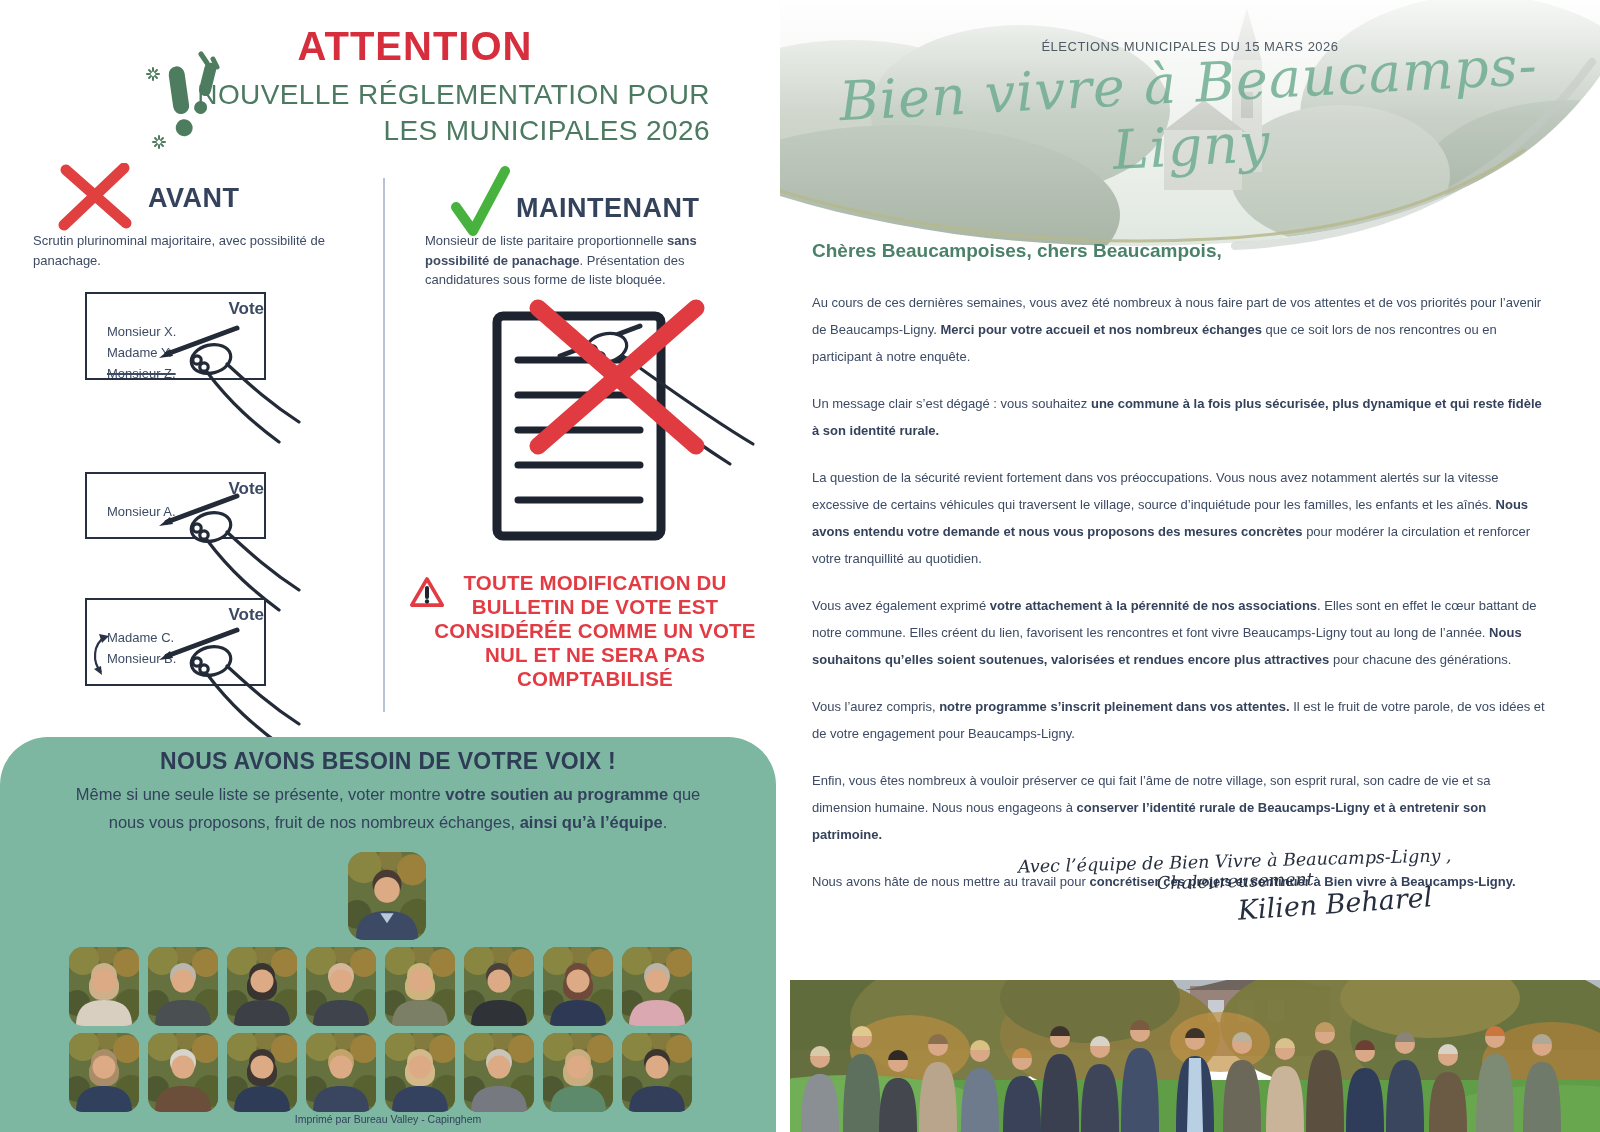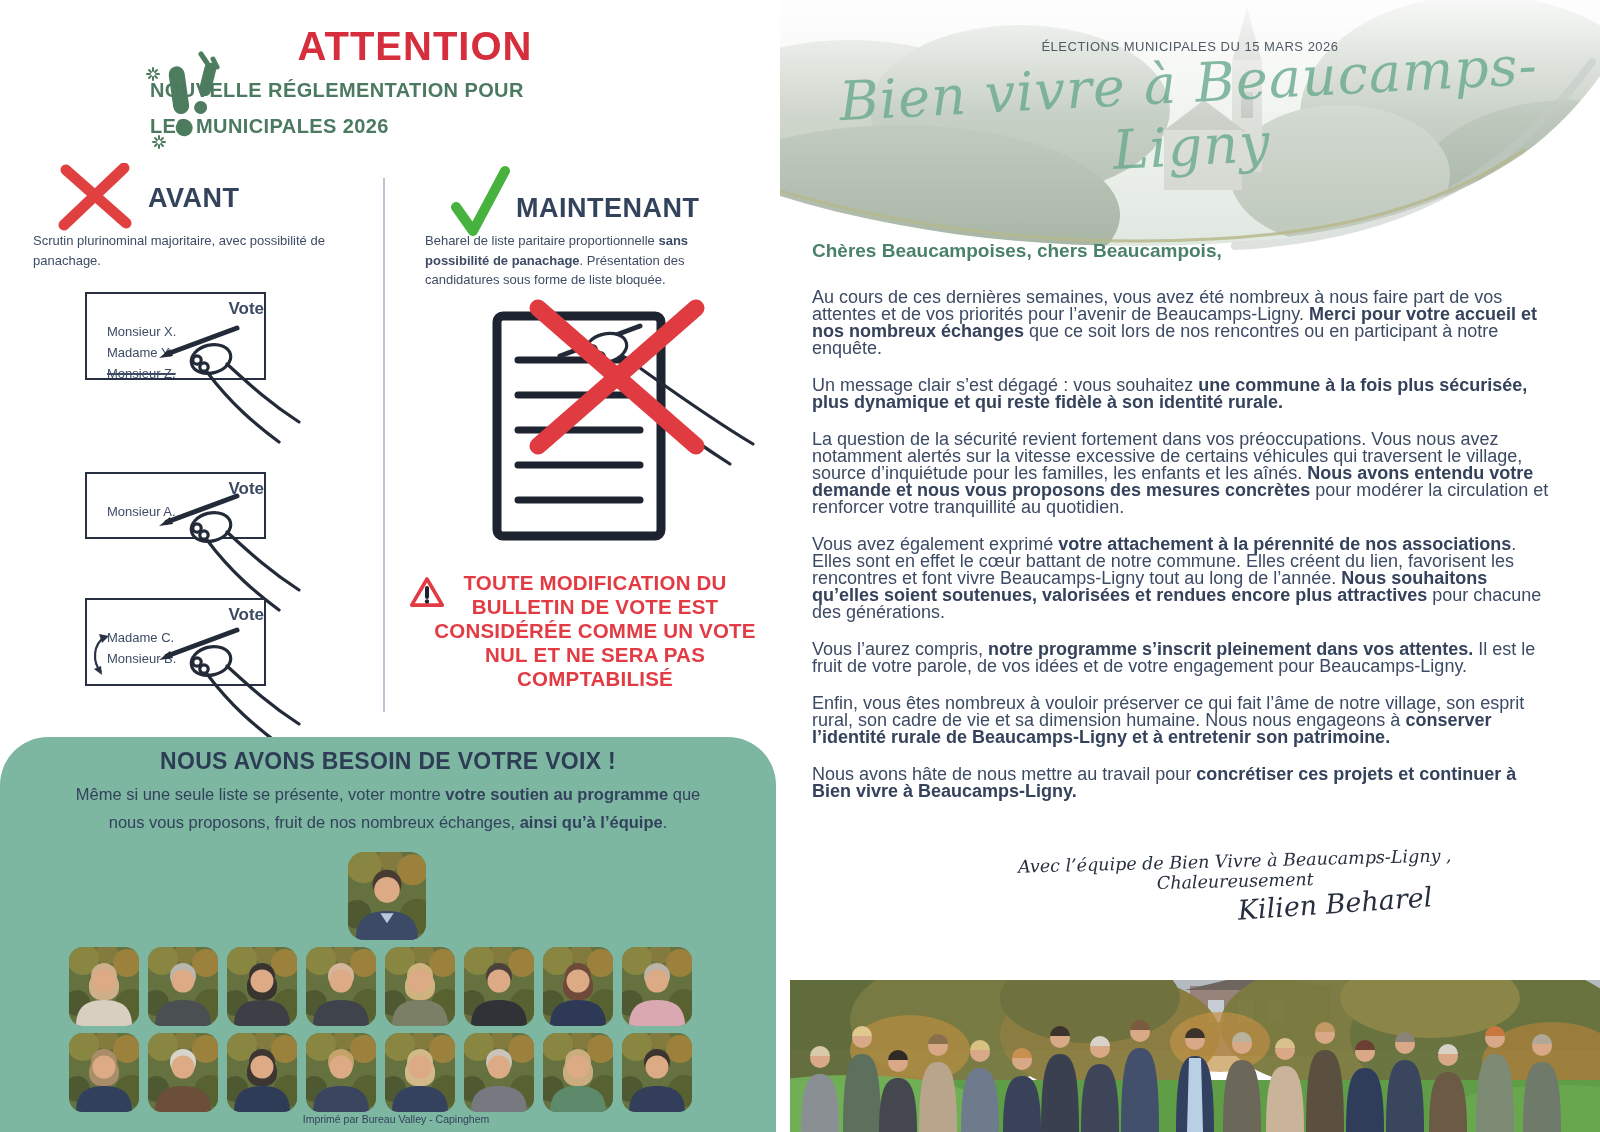--- a/index.html
+++ b/index.html
@@ -3,21 +3,21 @@
 <meta charset="utf-8">
 <style>
   html,body{margin:0;padding:0;background:#fff;}
   .stage{position:relative;width:1600px;height:1132px;overflow:hidden;background:#fff;
          font-family:"Liberation Sans",sans-serif;color:var(--body_navy,#3d4b64);}
   .abs{position:absolute;}
   b{font-weight:700;}
   
   .attention-title{left:130px;top:24px;width:570px;text-align:center;font-size:40px;font-weight:800;
     color:var(--red);letter-spacing:1px;}
-  .attention-sub{left:150px;width:560px;text-align:left;font-size:20px;font-weight:700;
+  .attention-sub{left:150px;width:560px;text-align:right;font-size:28px;font-weight:400;
     color:var(--green_heading);letter-spacing:.4px;}
   .sub1{top:79px;} .sub2{top:115px;}
   .excl-icon{left:143px;top:50px;width:82px;height:100px;}
   .cross-icon{left:56px;top:163px;width:80px;height:68px;}
   .check-icon{left:450px;top:165px;width:62px;height:74px;}
   .col-label{font-size:27px;font-weight:800;color:var(--navy);letter-spacing:.5px;}
   .avant-label{left:148px;top:183px;}
   .maintenant-label{left:516px;top:193px;}
   .col-desc{font-size:13px;line-height:1.5;color:var(--body_navy);}
   .avant-desc{left:33px;top:231px;width:325px;}
@@ -37,33 +37,33 @@
   .voix-panel{left:0;top:737px;width:776px;height:395px;background:var(--panel_green);
     border-radius:48px 48px 0 0;}
   .voix-title{left:0;top:748px;width:776px;text-align:center;font-size:23px;font-weight:800;
     color:#2e3d55;letter-spacing:.3px;}
   .voix-body{left:58px;top:780px;width:660px;text-align:center;font-size:16.5px;line-height:1.72;
     color:#33425c;}
   .leader-card{left:348px;top:852px;width:78px;height:88px;border-radius:16px;overflow:hidden;}
   .team-grid{left:69px;top:947px;width:630px;display:flex;flex-wrap:wrap;column-gap:9px;row-gap:7px;}
   .member-card{width:70px;height:79px;border-radius:14px;overflow:hidden;}
   .member-card svg,.leader-card svg{display:block;width:100%;height:100%;}
-  .print-credit{left:8px;top:1113px;width:776px;text-align:center;font-size:10.5px;color:#33425c;}
+  .print-credit{left:0;top:1113px;width:776px;text-align:center;font-size:10.5px;color:#33425c;}
   
   .hero{left:780px;top:0;width:820px;height:258px;overflow:hidden;}
   .hero-scene{position:absolute;inset:0;width:100%;height:100%;}
   .hero-line1,.hero-line2{position:absolute;left:0;width:100%;text-align:center;font-size:13px;
     letter-spacing:.5px;color:#4e5a64;font-weight:500;}
   .hero-line1{top:15px;} .hero-line2{top:39px;}
   .script-title{position:absolute;left:20px;top:52px;width:780px;text-align:center;
     font-family:"DejaVu Serif",serif;font-style:italic;font-size:54px;letter-spacing:1px;
     color:var(--script_green);opacity:.8;transform:rotate(-3deg);}
   .letter{left:812px;top:240px;width:738px;}
   .salutation{font-size:19px;font-weight:600;color:var(--letter_green);margin:0 0 27px 0;}
-  .letter p{margin:0 0 20px 0;font-size:18px;line-height:17px;color:#3c4a64;}
+  .letter p{margin:0 0 20px 0;font-size:13px;line-height:27px;color:#3c4a64;}
   .letter p b{color:#35425c;}
   .closing{left:950px;top:851px;width:570px;text-align:center;font-family:"DejaVu Serif",serif;
     font-style:italic;font-size:17.5px;color:#272f3f;transform:rotate(-1.5deg);}
   .signature{left:1185px;top:888px;width:300px;text-align:center;font-family:"DejaVu Serif",serif;
     font-style:italic;font-size:27px;color:#272f3f;transform:rotate(-4deg);}
   .group-photo{left:790px;top:980px;width:810px;height:152px;overflow:hidden;}
   .group-photo svg{display:block;width:100%;height:100%;}
 </style>
 </head>
 <body>
@@ -123,21 +123,21 @@
     </svg>
     <div class="abs col-label avant-label">AVANT</div>
     <div class="abs col-desc avant-desc"><span>Scrutin plurinominal majoritaire, avec possibilité de panachage.</span></div>
 
     <div class="abs divider"></div>
 
     <svg class="abs check-icon" viewBox="0 0 62 74">
       <polyline points="6,42 23,66 55,6" fill="none" stroke="#47b33e" stroke-width="10" stroke-linecap="round" stroke-linejoin="round"></polyline>
     </svg>
     <div class="abs col-label maintenant-label">MAINTENANT</div>
-    <div class="abs col-desc maintenant-desc"><span>Beharel de liste paritaire proportionnelle </span><b>sans possibilité de panachage</b><span>. Présentation des candidatures sous forme de liste bloquée.</span></div>
+    <div class="abs col-desc maintenant-desc"><span>Monsieur de liste paritaire proportionnelle </span><b>sans possibilité de panachage</b><span>. Présentation des candidatures sous forme de liste bloquée.</span></div>
 
     <div class="ballot" style="top:292px;height:84px;">
         <div class="ballot-title">Vote</div>
         <div class="ballot-names">
           <div>Monsieur X.</div>
           <div>Madame Y.</div>
           <div class="struck">Monsieur Z.</div>
         </div>
         <svg class="hand" viewBox="0 0 150 142" style="left: 70px; top: 18px;">
           <g fill="none" stroke="#232a38" stroke-width="3.2" stroke-linecap="round">

